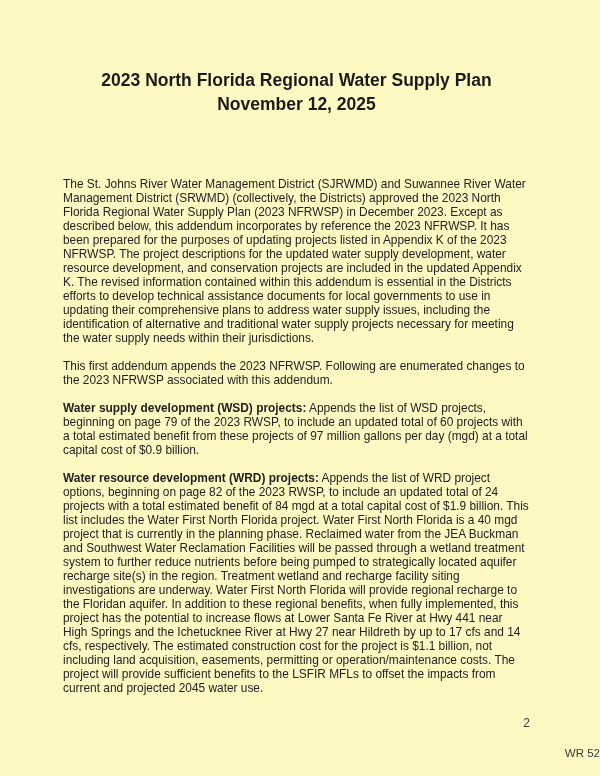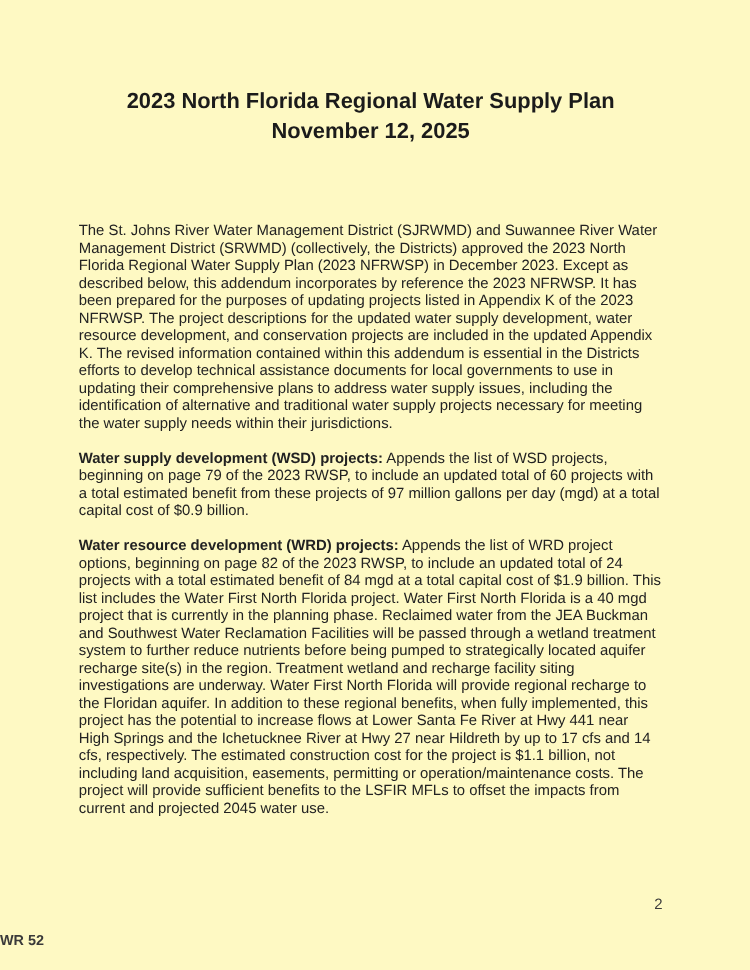--- a/index.html
+++ b/index.html
@@ -42,39 +42,39 @@
     width: 467px;
     text-align: right;
     font-size: 12px;
     color: #3a3a3a;
   }
   .footer-code {
     position: absolute;
     top: 747px;
     left: 0;
     width: 600px;
-    text-align: left;
+    text-align: right;
     font-size: 11.5px;
     color: #3a3a3a;
-    font-weight: bold;
   }
 </style>
 </head>
 <body>
 
 <div class="page">
 
   <div class="title-block">
     <div>2023 North Florida Regional Water Supply Plan</div>
     <div>November 12, 2025</div>
   </div>
 
   <div class="content">
     <p class="para"><span class="lead"></span><span>The St. Johns River Water Management District (SJRWMD) and Suwannee River Water Management District (SRWMD) (collectively, the Districts) approved the 2023 North Florida Regional Water Supply Plan (2023 NFRWSP) in December 2023. Except as described below, this addendum incorporates by reference the 2023 NFRWSP. It has been prepared for the purposes of updating projects listed in Appendix K of the 2023 NFRWSP. The project descriptions for the updated water supply development, water resource development, and conservation projects are included in the updated Appendix K. The revised information contained within this addendum is essential in the Districts efforts to develop technical assistance documents for local governments to use in updating their comprehensive plans to address water supply issues, including the identification of alternative and traditional water supply projects necessary for meeting the water supply needs within their jurisdictions.</span></p>
 
+    <p class="para"><span class="lead"></span><span>This first addendum appends the 2023 NFRWSP. Following are enumerated changes to the 2023 NFRWSP associated with this addendum.</span></p>
 
     <p class="para"><span class="lead">Water supply development (WSD) projects:</span><span> Appends the list of WSD projects, beginning on page 79 of the 2023 RWSP, to include an updated total of 60 projects with a total estimated benefit from these projects of 97 million gallons per day (mgd) at a total capital cost of $0.9 billion.</span></p>
 
     <p class="para"><span class="lead">Water resource development (WRD) projects:</span><span> Appends the list of WRD project options, beginning on page 82 of the 2023 RWSP, to include an updated total of 24 projects with a total estimated benefit of 84 mgd at a total capital cost of $1.9 billion. This list includes the Water First North Florida project. Water First North Florida is a 40 mgd project that is currently in the planning phase. Reclaimed water from the JEA Buckman and Southwest Water Reclamation Facilities will be passed through a wetland treatment system to further reduce nutrients before being pumped to strategically located aquifer recharge site(s) in the region. Treatment wetland and recharge facility siting investigations are underway. Water First North Florida will provide regional recharge to the Floridan aquifer. In addition to these regional benefits, when fully implemented, this project has the potential to increase flows at Lower Santa Fe River at Hwy 441 near High Springs and the Ichetucknee River at Hwy 27 near Hildreth by up to 17 cfs and 14 cfs, respectively. The estimated construction cost for the project is $1.1 billion, not including land acquisition, easements, permitting or operation/maintenance costs. The project will provide sufficient benefits to the LSFIR MFLs to offset the impacts from current and projected 2045 water use.</span></p>
   </div>
 
   <div class="page-number">2</div>
 
   <div class="footer-code">WR 52</div>
 

